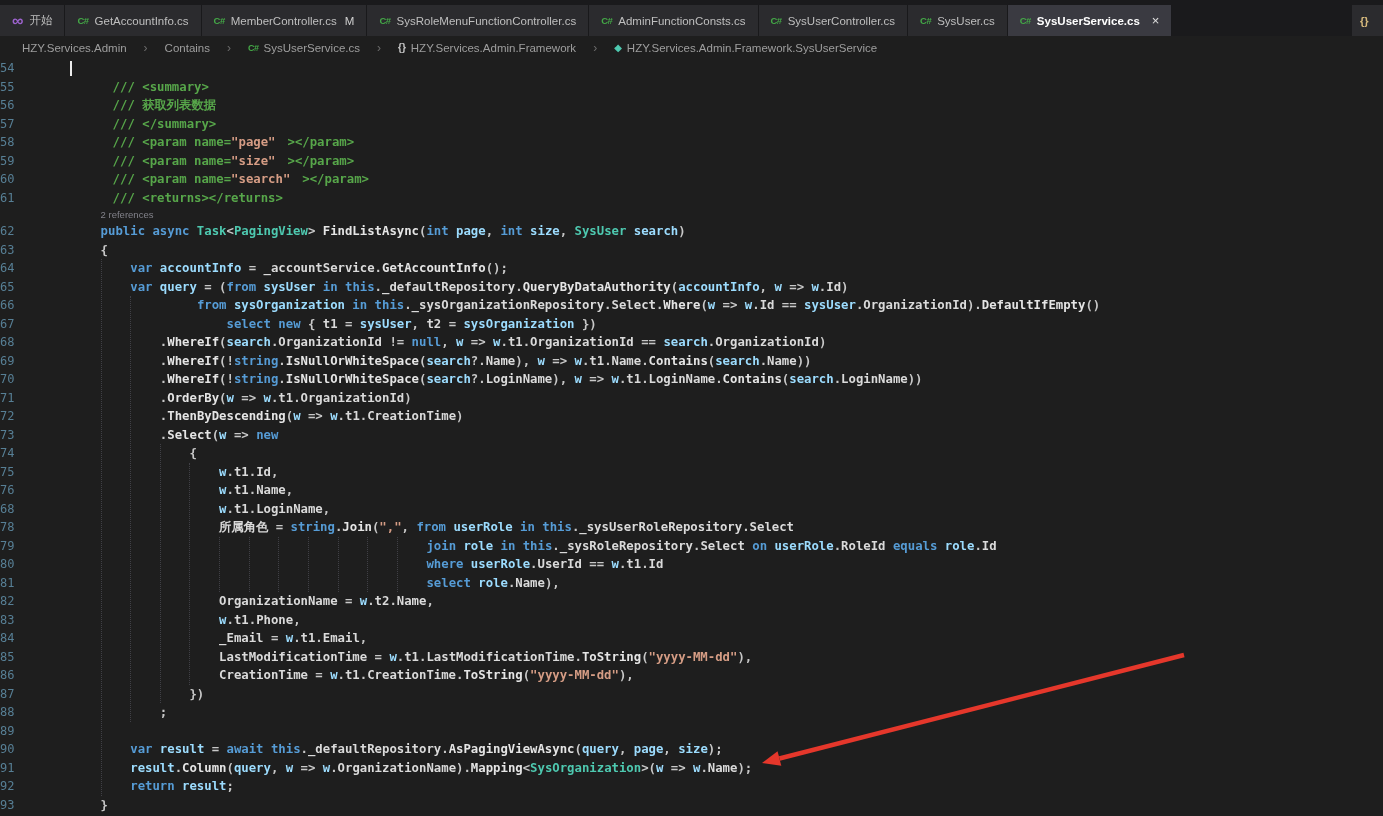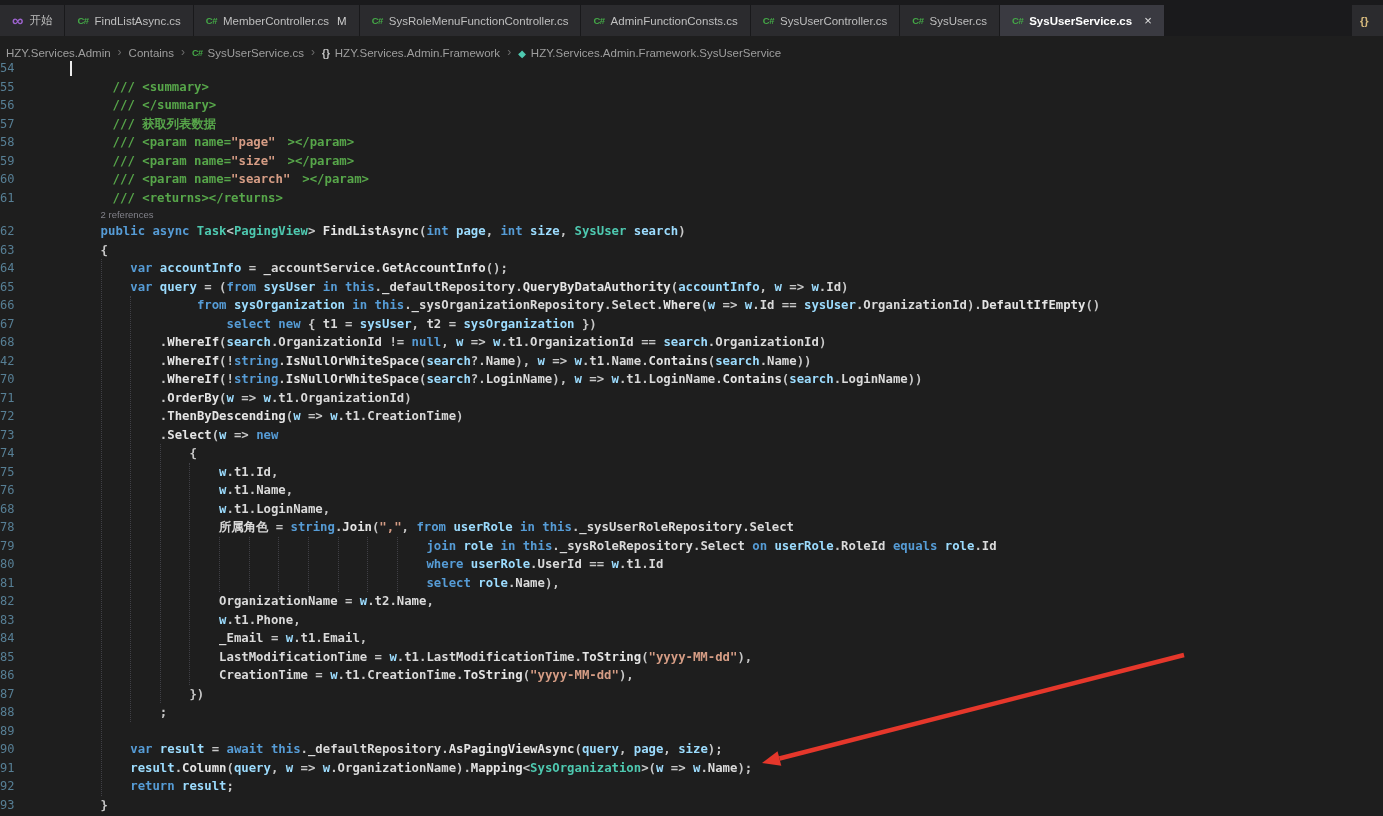--- a/index.html
+++ b/index.html
@@ -12,21 +12,21 @@
   .tab.active .tab-label{font-weight:bold;}
   .tab-icon-cs{color:#44a947;font-weight:bold;font-size:9.5px;letter-spacing:-0.5px;}
   .tab-icon-vs{color:#9d63ce;font-weight:bold;font-size:16px;line-height:1;}
   .tab-icon-brace{color:#d7ba7d;font-weight:bold;font-size:11px;}
   .tab-badge{color:#cfcfcf;margin-left:2px;}
   .tab-close{color:#e0e0e0;font-size:13px;margin-left:6px;line-height:1;}
   .tab-spacer{flex:1;background:#1a1a1c;height:31px;}
   .tab.partial{width:23px;min-width:0;overflow:hidden;padding:0 0 0 8px;border-right:none;}
 
   
-  .breadcrumb{height:23px;display:flex;align-items:flex-end;padding-left:6px;gap:7px;font-size:11.5px;color:#9e9e9e;background:#1e1e1e;}
+  .breadcrumb{height:23px;display:flex;align-items:center;padding-left:22px;gap:17px;font-size:11.5px;color:#9e9e9e;background:#1e1e1e;}
   .bc-item{display:flex;align-items:center;gap:5px;cursor:pointer;}
   .bc-sep{color:#6b6b6b;font-size:12px;}
   .bc-icon-csharp{color:#44a947;font-weight:bold;font-size:9px;letter-spacing:-0.5px;}
   .bc-icon-namespace{color:#c8c8c8;font-weight:bold;font-size:10px;}
   .bc-icon-class{color:#4ec9b0;font-size:10px;}
 
   
   .editor{position:relative;display:flex;height:757px;background:#1e1e1e;
           font-family:"DejaVu Sans Mono","Liberation Mono",monospace;font-size:12.3px;font-weight:600;}
   .gutter{flex:none;width:62px;}
@@ -53,21 +53,21 @@
 <body>
 
 <div class="app">
   <div class="tabbar">
       <div class="tab">
         <span class="tab-icon-vs">∞</span>
         <span class="tab-label">开始</span>
       </div>
       <div class="tab">
         <span class="tab-icon-cs">C#</span>
-        <span class="tab-label">FindListAsync.cs</span>
+        <span class="tab-label">GetAccountInfo.cs</span>
       </div>
       <div class="tab">
         <span class="tab-icon-cs">C#</span>
         <span class="tab-label">MemberController.cs</span>
         <span class="tab-badge">M</span>
       </div>
       <div class="tab">
         <span class="tab-icon-cs">C#</span>
         <span class="tab-label">SysRoleMenuFunctionController.cs</span>
       </div>
@@ -128,21 +128,21 @@
         <div class="ln">60</div>
         <div class="ln">61</div>
         <div class="ln lens-gap"></div>
         <div class="ln">62</div>
         <div class="ln">63</div>
         <div class="ln">64</div>
         <div class="ln">65</div>
         <div class="ln">66</div>
         <div class="ln">67</div>
         <div class="ln">68</div>
-        <div class="ln">42</div>
+        <div class="ln">69</div>
         <div class="ln">70</div>
         <div class="ln">71</div>
         <div class="ln">72</div>
         <div class="ln">73</div>
         <div class="ln">74</div>
         <div class="ln">75</div>
         <div class="ln">76</div>
         <div class="ln">68</div>
         <div class="ln">78</div>
         <div class="ln">79</div>
@@ -157,22 +157,22 @@
         <div class="ln">88</div>
         <div class="ln">89</div>
         <div class="ln">90</div>
         <div class="ln">91</div>
         <div class="ln">92</div>
         <div class="ln">93</div>
       </div>
     <div class="code">
         <div class="cl" style="padding-left: 9px;"><span class="caret" style="left: 8px; top: 2px;"></span></div>
         <div class="cl" style="padding-left: 38.62px;"><span class="tok-cm">/// &lt;summary&gt;</span></div>
+        <div class="cl" style="padding-left: 38.62px;"><span class="tok-cm">/// 获取列表数据</span></div>
         <div class="cl" style="padding-left: 38.62px;"><span class="tok-cm">/// &lt;/summary&gt;</span></div>
-        <div class="cl" style="padding-left: 38.62px;"><span class="tok-cm">/// 获取列表数据</span></div>
         <div class="cl" style="padding-left: 38.62px;"><span class="tok-cm">/// &lt;param name=</span><span class="tok-st">"page"</span><span class="tok-cm">&gt;&lt;/param&gt;</span></div>
         <div class="cl" style="padding-left: 38.62px;"><span class="tok-cm">/// &lt;param name=</span><span class="tok-st">"size"</span><span class="tok-cm">&gt;&lt;/param&gt;</span></div>
         <div class="cl" style="padding-left: 38.62px;"><span class="tok-cm">/// &lt;param name=</span><span class="tok-st">"search"</span><span class="tok-cm">&gt;&lt;/param&gt;</span></div>
         <div class="cl" style="padding-left: 38.62px;"><span class="tok-cm">/// &lt;returns&gt;&lt;/returns&gt;</span></div>
         <div class="cl lens" style="padding-left: 38.62px;">2 references</div>
         <div class="cl" style="padding-left: 38.62px;"><span class="tok-kw">public async </span><span class="tok-ty">Task</span><span class="tok-pu">&lt;</span><span class="tok-ty">PagingView</span><span class="tok-pu">&gt; </span><span class="tok-me">FindListAsync</span><span class="tok-pu">(</span><span class="tok-kw">int </span><span class="tok-lo">page</span><span class="tok-pu">, </span><span class="tok-kw">int </span><span class="tok-lo">size</span><span class="tok-pu">, </span><span class="tok-ty">SysUser </span><span class="tok-lo">search</span><span class="tok-pu">)</span></div>
         <div class="cl" style="padding-left: 38.62px;"><span class="tok-pu">{</span></div>
         <div class="cl" style="padding-left: 68.24px;"><span class="tok-kw">var </span><span class="tok-lo">accountInfo</span><span class="tok-pu"> = </span><span class="tok-fi">_accountService</span><span class="tok-pu">.</span><span class="tok-me">GetAccountInfo</span><span class="tok-pu">();</span></div>
         <div class="cl" style="padding-left: 68.24px;"><span class="tok-kw">var </span><span class="tok-lo">query</span><span class="tok-pu"> = (</span><span class="tok-kw">from </span><span class="tok-lo">sysUser</span><span class="tok-kw"> in this</span><span class="tok-pu">.</span><span class="tok-fi">_defaultRepository</span><span class="tok-pu">.</span><span class="tok-me">QueryByDataAuthority</span><span class="tok-pu">(</span><span class="tok-lo">accountInfo</span><span class="tok-pu">, </span><span class="tok-lo">w</span><span class="tok-pu"> =&gt; </span><span class="tok-lo">w</span><span class="tok-pu">.</span><span class="tok-fi">Id</span><span class="tok-pu">)</span></div>
         <div class="cl" style="padding-left: 134.885px;"><span class="tok-kw">from </span><span class="tok-lo">sysOrganization</span><span class="tok-kw"> in this</span><span class="tok-pu">.</span><span class="tok-fi">_sysOrganizationRepository</span><span class="tok-pu">.</span><span class="tok-fi">Select</span><span class="tok-pu">.</span><span class="tok-me">Where</span><span class="tok-pu">(</span><span class="tok-lo">w</span><span class="tok-pu"> =&gt; </span><span class="tok-lo">w</span><span class="tok-pu">.</span><span class="tok-fi">Id</span><span class="tok-pu"> == </span><span class="tok-lo">sysUser</span><span class="tok-pu">.</span><span class="tok-fi">OrganizationId</span><span class="tok-pu">).</span><span class="tok-me">DefaultIfEmpty</span><span class="tok-pu">()</span></div>

